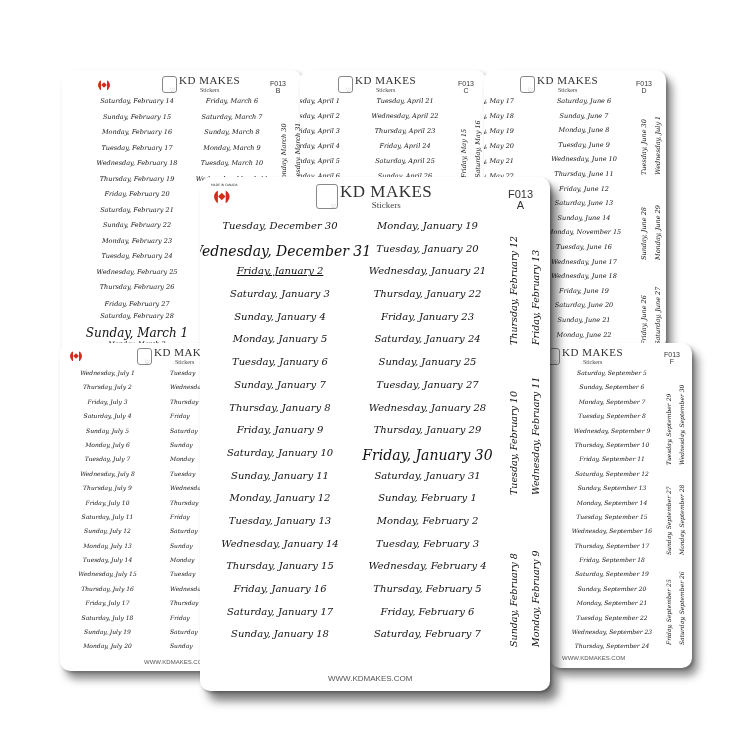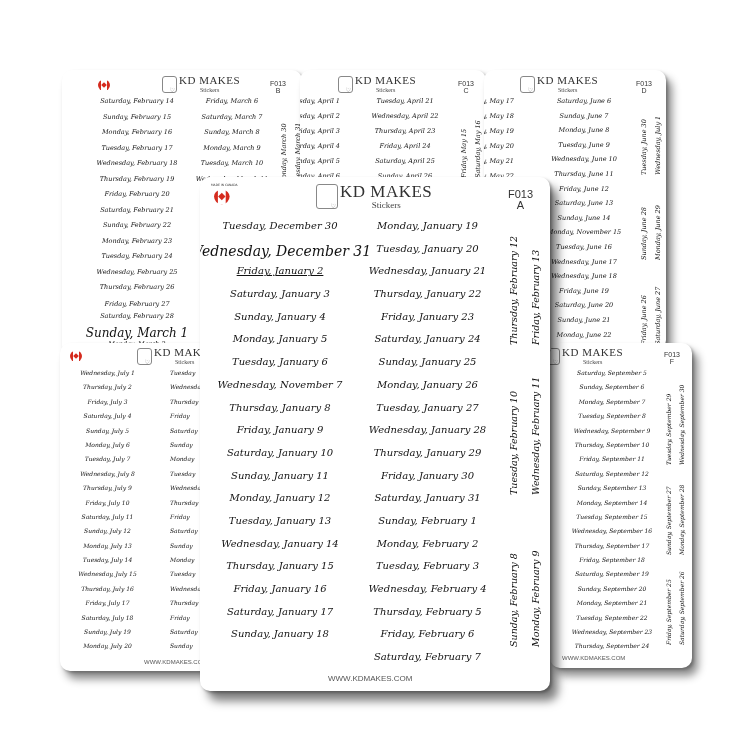--- a/index.html
+++ b/index.html
@@ -268,46 +268,45 @@
       <div>A</div>
     </div>
   <div class="col" style="left:5px;top:43px;width:150px;">
     <div class="d" style="font-size:10px;height:22.7px;">Tuesday, December 30</div>
     <div class="d" style="font-size:14px;height:22.7px;text-align:center;">Wednesday, December 31</div>
     <div class="d" style="font-size:10px;height:22.7px;text-decoration:underline;">Friday, January 2</div>
     <div class="d" style="font-size:10px;height:22.7px;">Saturday, January 3</div>
     <div class="d" style="font-size:10px;height:22.7px;">Sunday, January 4</div>
     <div class="d" style="font-size:10px;height:22.7px;">Monday, January 5</div>
     <div class="d" style="font-size:10px;height:22.7px;">Tuesday, January 6</div>
-    <div class="d" style="font-size:10px;height:22.7px;">Wednesday, November 7</div>
+    <div class="d" style="font-size:10px;height:22.7px;">Sunday, January 7</div>
     <div class="d" style="font-size:10px;height:22.7px;">Thursday, January 8</div>
     <div class="d" style="font-size:10px;height:22.7px;">Friday, January 9</div>
     <div class="d" style="font-size:10px;height:22.7px;">Saturday, January 10</div>
     <div class="d" style="font-size:10px;height:22.7px;">Sunday, January 11</div>
     <div class="d" style="font-size:10px;height:22.7px;">Monday, January 12</div>
     <div class="d" style="font-size:10px;height:22.7px;font-style:italic;">Tuesday, January 13</div>
     <div class="d" style="font-size:10px;height:22.7px;">Wednesday, January 14</div>
     <div class="d" style="font-size:10px;height:22.7px;">Thursday, January 15</div>
     <div class="d" style="font-size:10px;height:22.7px;">Friday, January 16</div>
     <div class="d" style="font-size:10px;height:22.7px;">Saturday, January 17</div>
     <div class="d" style="font-size:10px;height:22.7px;">Sunday, January 18</div>
   </div>
   <div class="col" style="left:155px;top:43px;width:145px;">
     <div class="d" style="font-size:10px;height:22.7px;">Monday, January 19</div>
     <div class="d" style="font-size:10px;height:22.7px;">Tuesday, January 20</div>
     <div class="d" style="font-size:10px;height:22.7px;">Wednesday, January 21</div>
     <div class="d" style="font-size:10px;height:22.7px;">Thursday, January 22</div>
     <div class="d" style="font-size:10px;height:22.7px;">Friday, January 23</div>
     <div class="d" style="font-size:10px;height:22.7px;">Saturday, January 24</div>
     <div class="d" style="font-size:10px;height:22.7px;">Sunday, January 25</div>
-    <div class="d" style="font-size:10px;height:22.7px;">Monday, January 26</div>
     <div class="d" style="font-size:10px;height:22.7px;">Tuesday, January 27</div>
     <div class="d" style="font-size:10px;height:22.7px;">Wednesday, January 28</div>
     <div class="d" style="font-size:10px;height:22.7px;">Thursday, January 29</div>
-    <div class="d" style="font-size:10px;height:22.7px;">Friday, January 30</div>
+    <div class="d" style="font-size:14px;height:22.7px;">Friday, January 30</div>
     <div class="d" style="font-size:10px;height:22.7px;">Saturday, January 31</div>
     <div class="d" style="font-size:10px;height:22.7px;">Sunday, February 1</div>
     <div class="d" style="font-size:10px;height:22.7px;">Monday, February 2</div>
     <div class="d" style="font-size:10px;height:22.7px;">Tuesday, February 3</div>
     <div class="d" style="font-size:10px;height:22.7px;">Wednesday, February 4</div>
     <div class="d" style="font-size:10px;height:22.7px;">Thursday, February 5</div>
     <div class="d" style="font-size:10px;height:22.7px;">Friday, February 6</div>
     <div class="d" style="font-size:10px;height:22.7px;">Saturday, February 7</div>
   </div>
   <div class="vert" style="left:308px;top:168px;font-size:9.5px;">Thursday, February 12</div>

